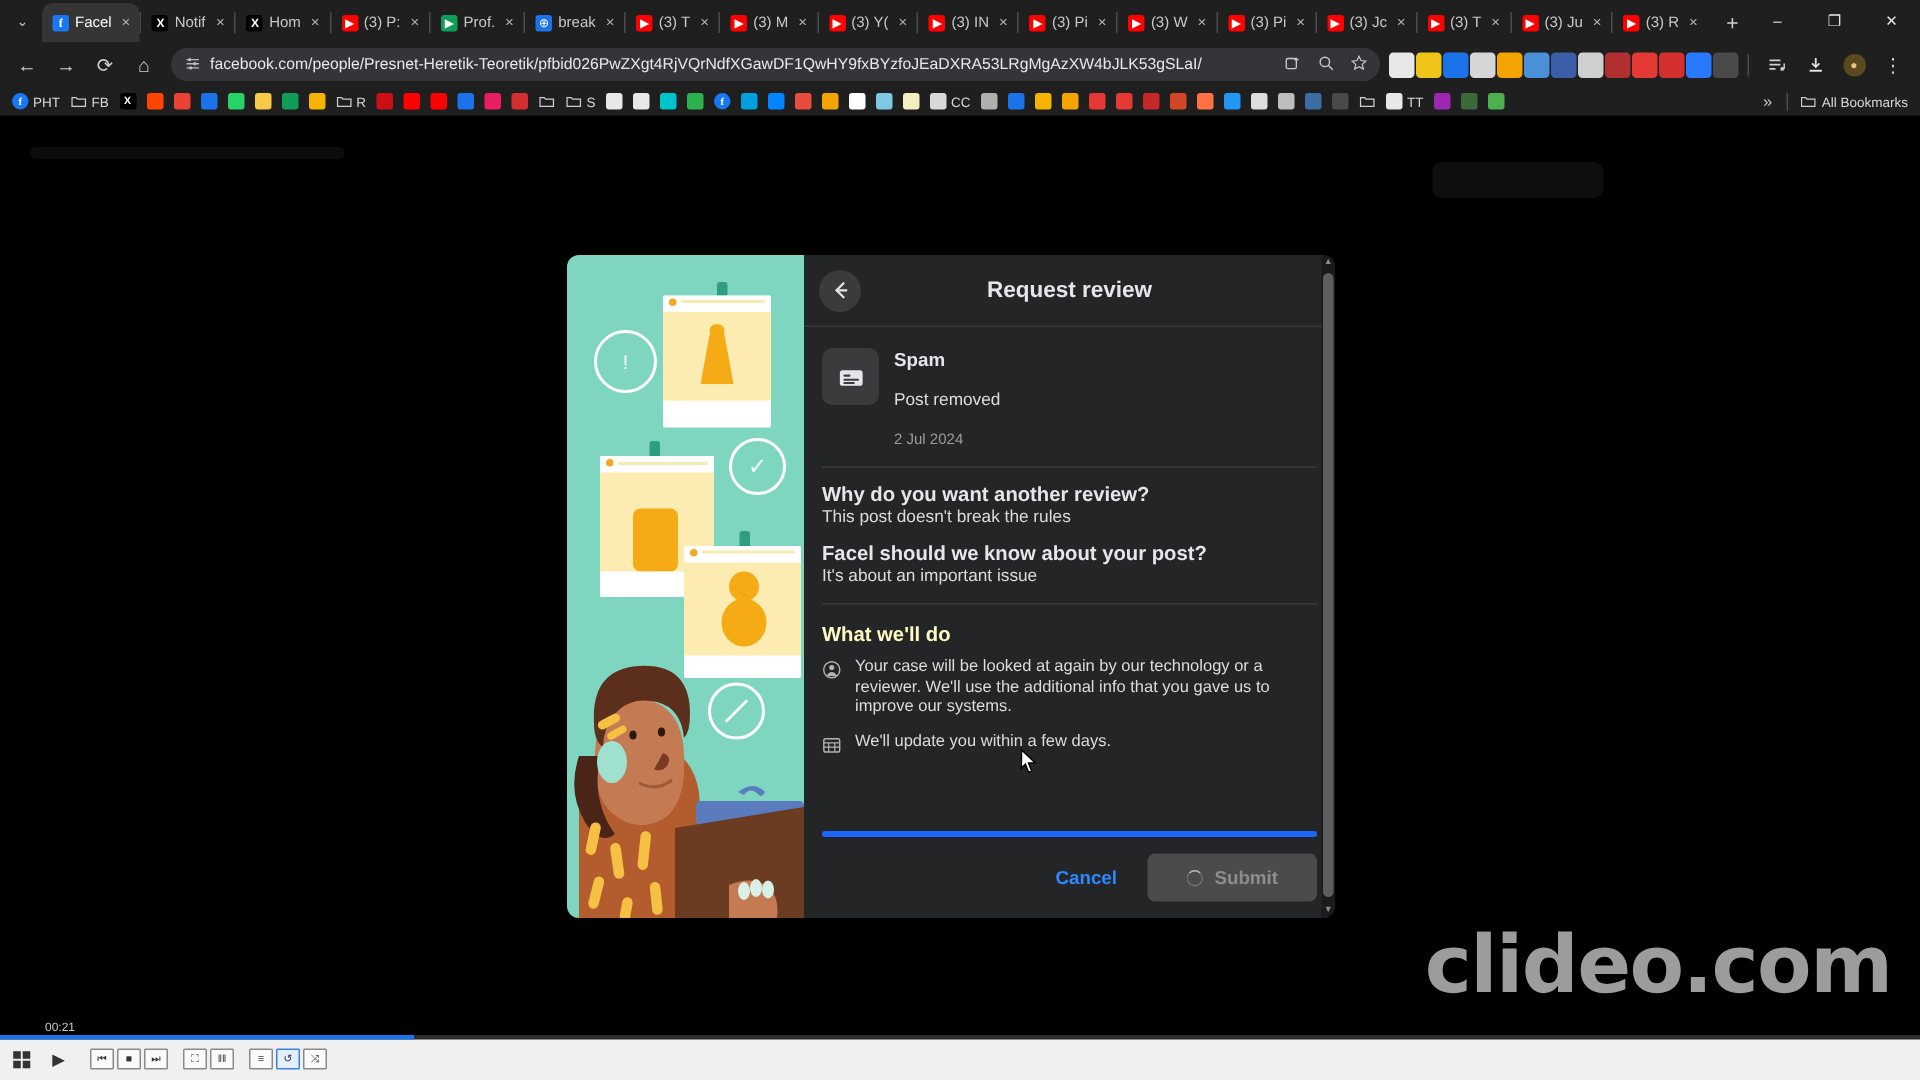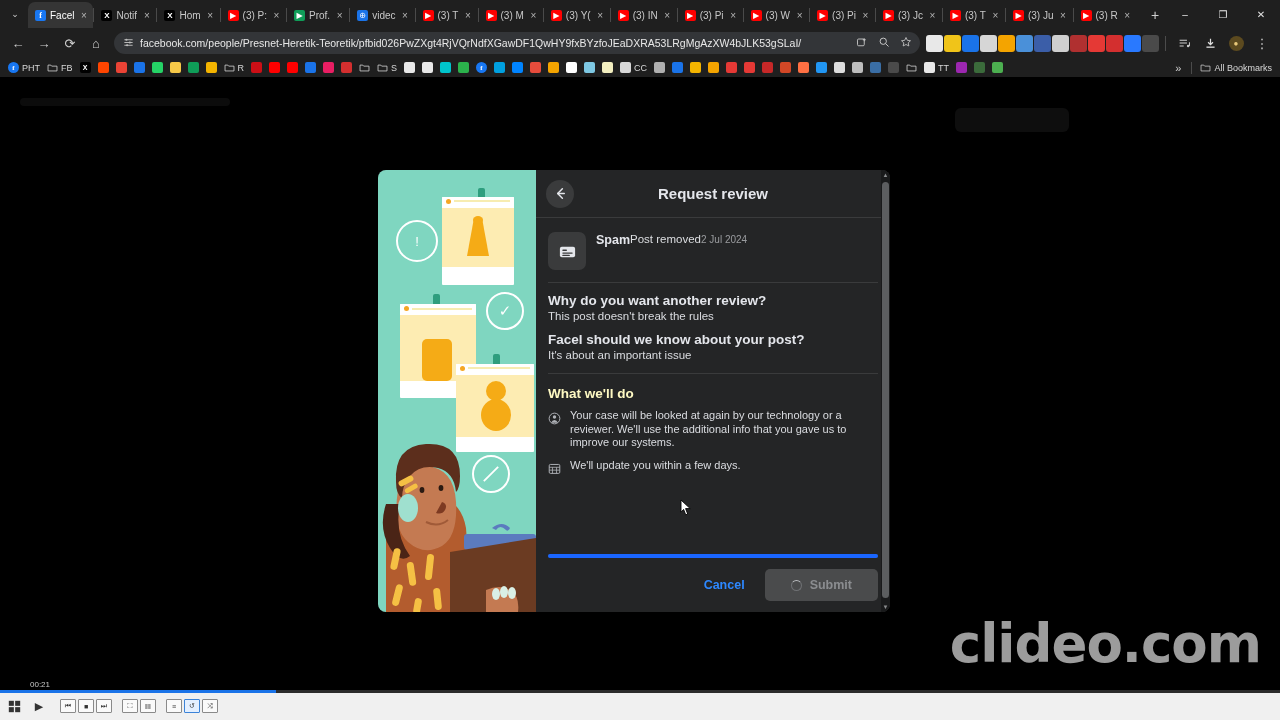--- a/index.html
+++ b/index.html
@@ -96,21 +96,21 @@
   }
   .mtitle { position:absolute; left:0; right:0; text-align:center; color:#e4e6eb; font-size:15px; font-weight:bold; pointer-events:none;}
 
   .mscroll { flex:1; overflow:hidden; padding:0 12px; position:relative;}
 
   .postrow { display:flex; gap:10px; align-items:flex-start; padding:14px 0 12px 0;}
   .posticon {
     width:38px;height:38px;border-radius:7px;background:#3a3b3c;
     display:flex;align-items:center;justify-content:center;flex:none;
   }
-  .post-meta { display:flex; flex-direction:row; gap:0; padding-top:1px;}
+  .post-meta { display:flex; flex-direction:column; gap:14px; padding-top:1px;}
   .post-title { color:#e4e6eb; font-size:12.5px; font-weight:bold;}
   .post-sub { color:#dcdee1; font-size:11.5px;}
   .post-date { color:#9a9c9f; font-size:10px; margin-top:1px;}
 
   .divider { height:1px; background:#3a3b3c; margin:0 0 10px 0;}
 
   .qblock { margin-bottom:10px;}
   .qtitle { color:#e4e6eb; font-size:13.5px; font-weight:bold; margin-bottom:2px;}
   .qans { color:#dadce0; font-size:11.5px;}
 
@@ -199,21 +199,21 @@
         </div>
         <div class="tab-sep"></div>
         <div class="tab">
           <span class="favicon fav-pl">▶</span>
           <span class="tlabel">Prof.</span>
           <span class="tclose">×</span>
         </div>
         <div class="tab-sep"></div>
         <div class="tab">
           <span class="favicon fav-gl">⊕</span>
-          <span class="tlabel">videc</span>
+          <span class="tlabel">break</span>
           <span class="tclose">×</span>
         </div>
         <div class="tab-sep"></div>
         <div class="tab">
           <span class="favicon fav-yt">▶</span>
           <span class="tlabel">(3) T</span>
           <span class="tclose">×</span>
         </div>
         <div class="tab-sep"></div>
         <div class="tab">

